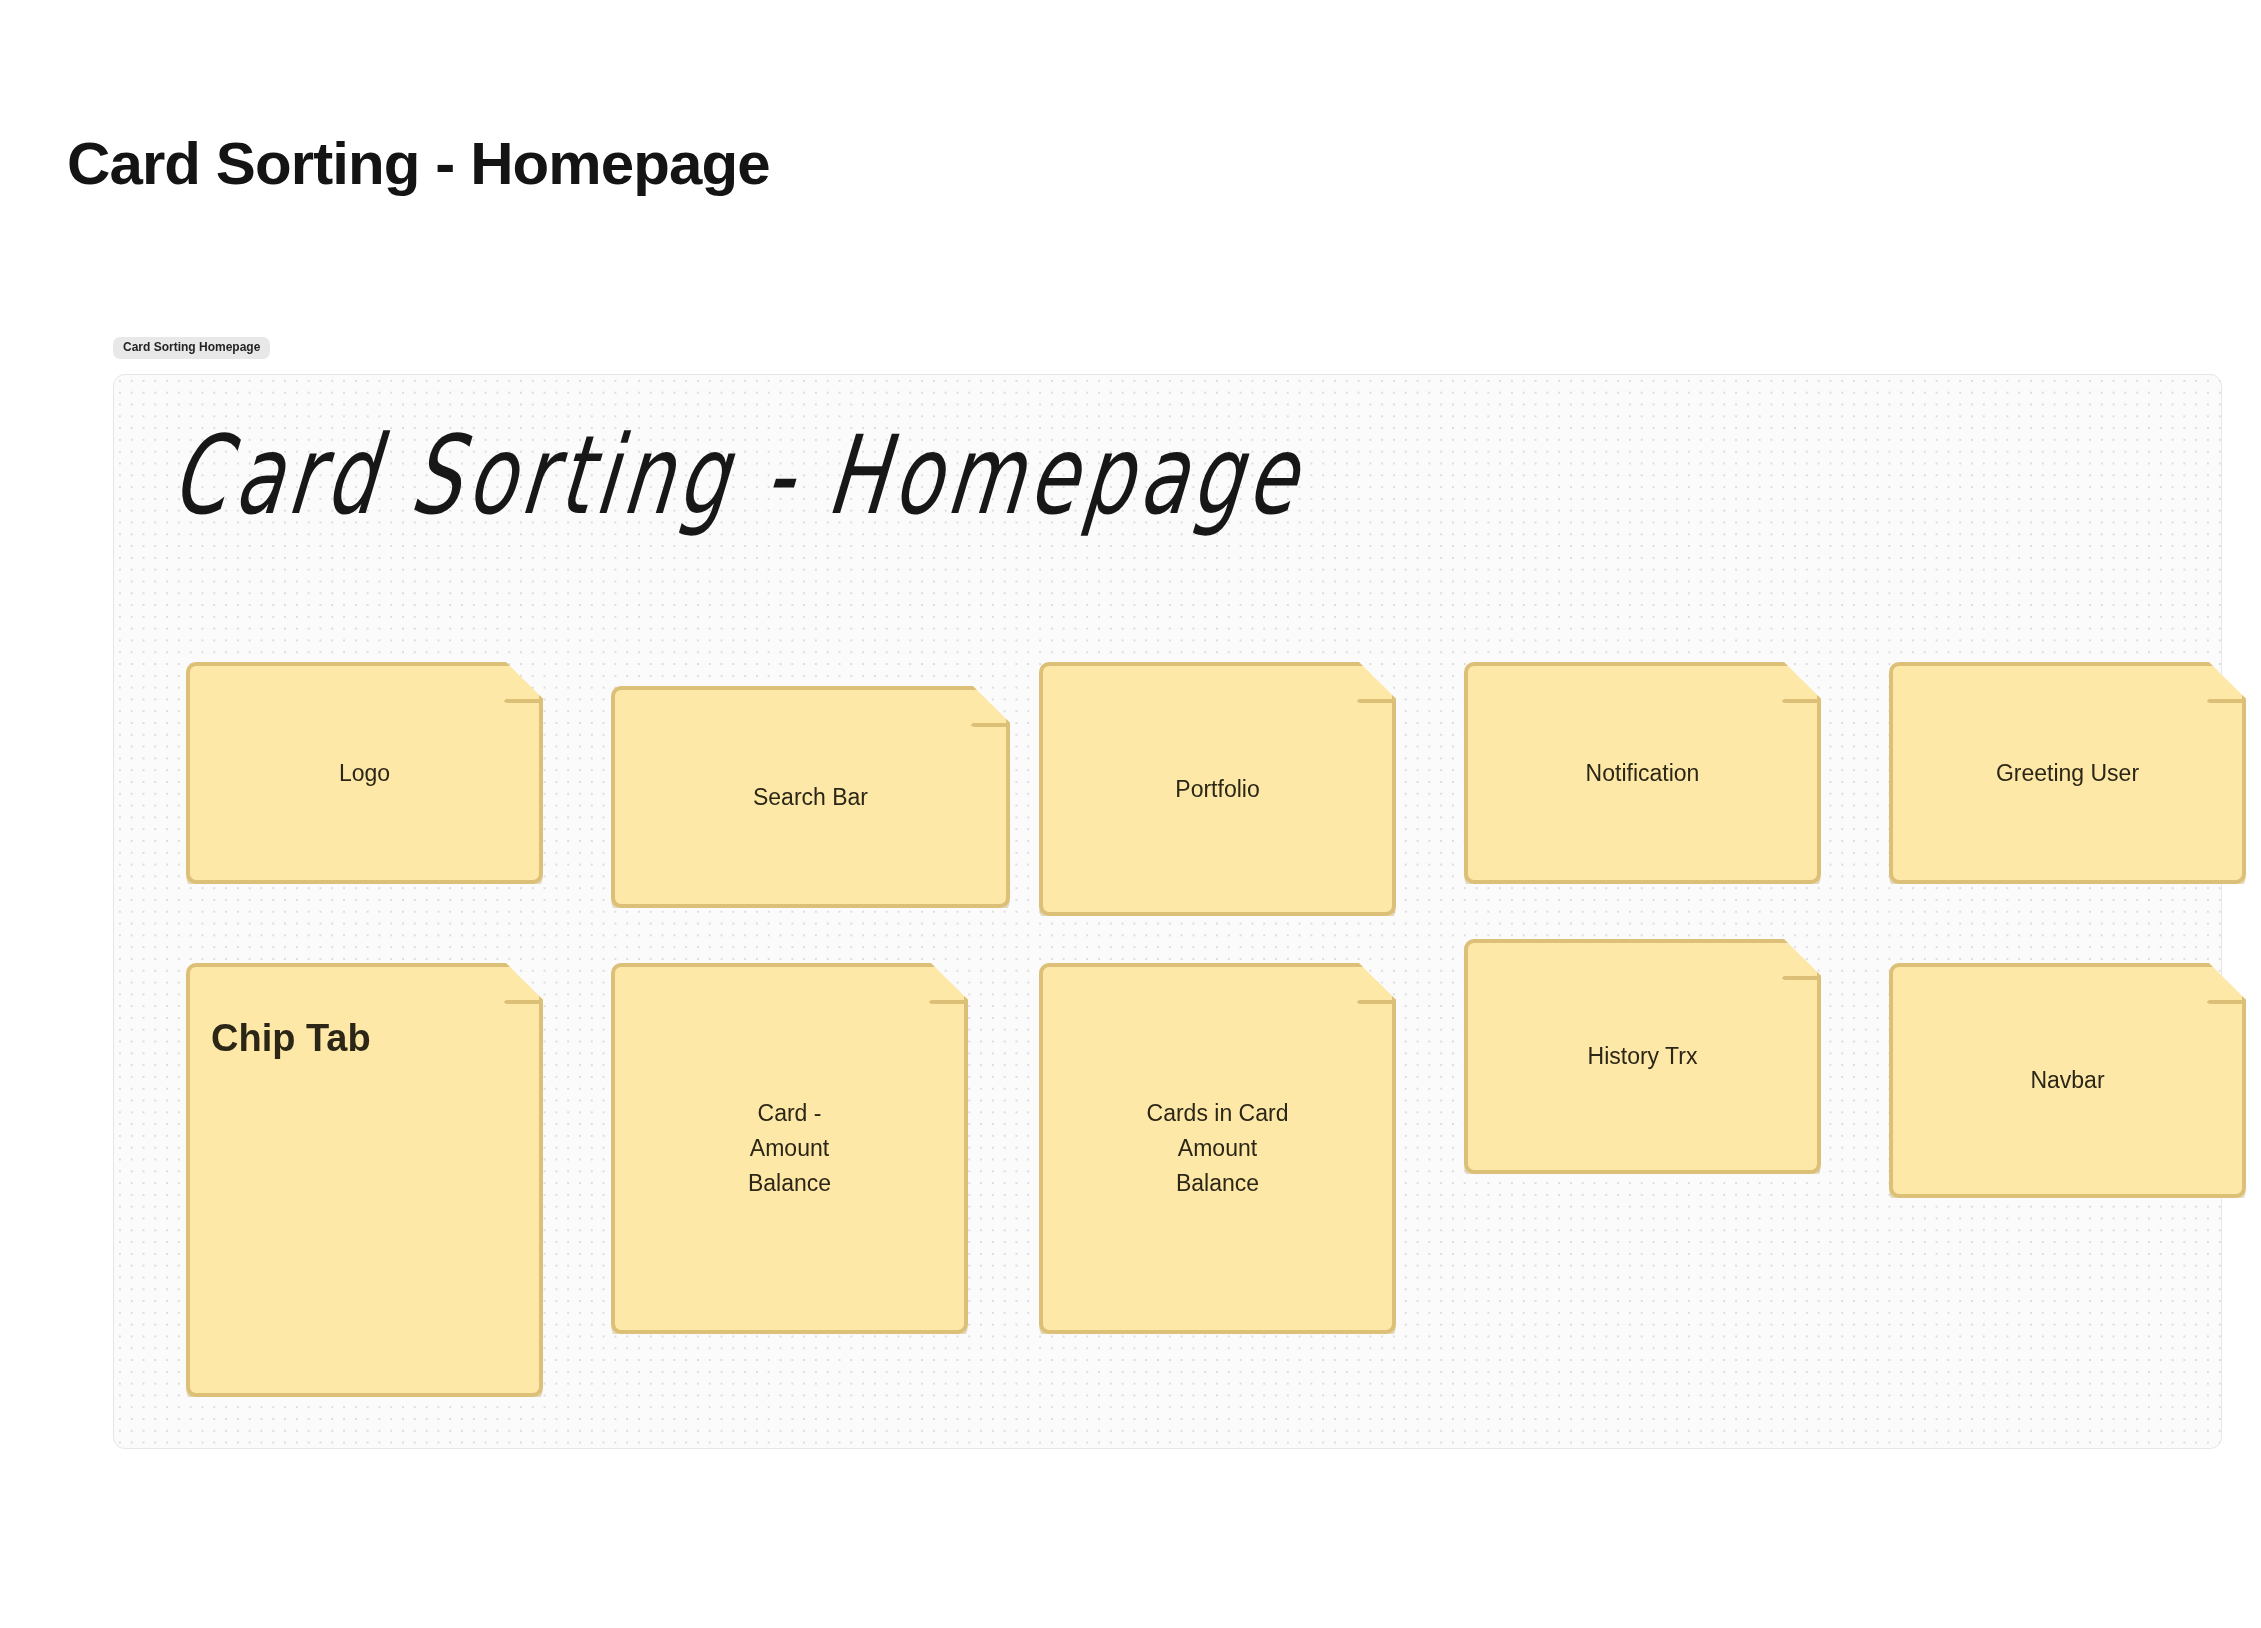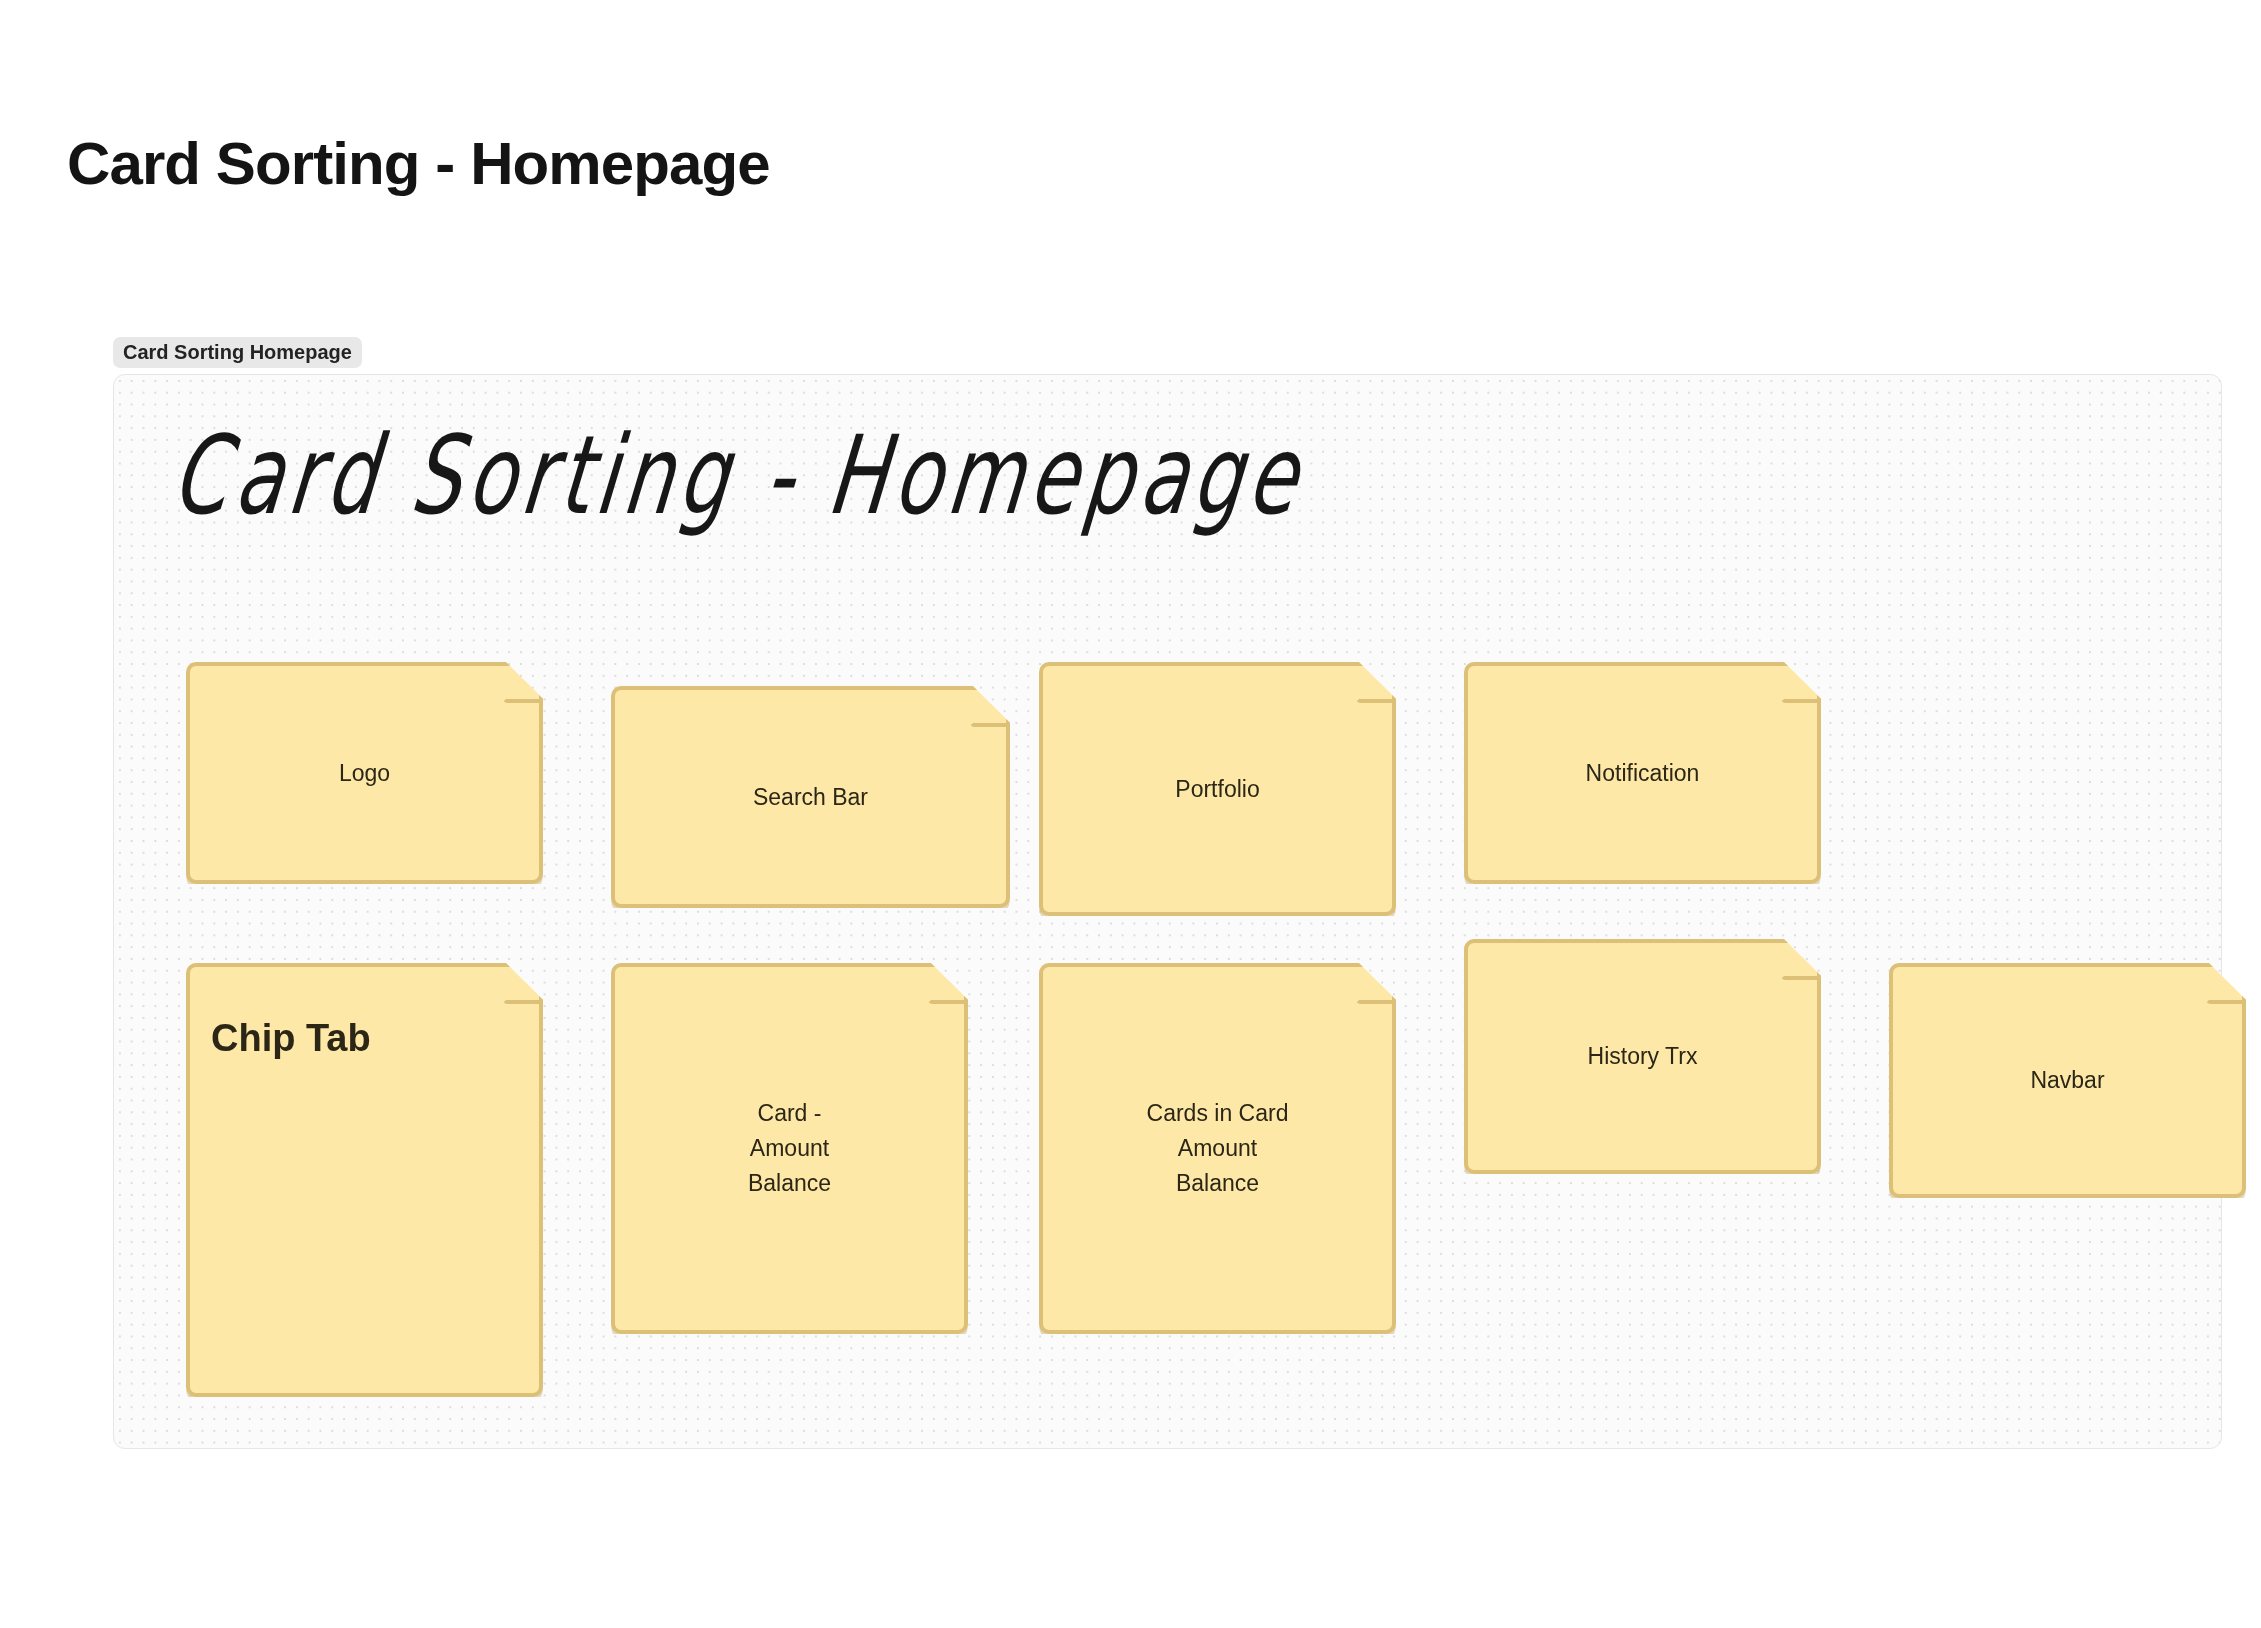--- a/index.html
+++ b/index.html
@@ -34,21 +34,21 @@
   }
 
   
   .frame-tab {
     position: absolute;
     left: 113px;
     top: 337px;
     background: #e8e8e8;
     border-radius: 7.2px;
     padding: 3.6px 10px 4.5px 10px;
-    font-size: 20px;
+    font-size: 12px;
     font-weight: 600;
     color: #232323;
     line-height: 1.15;
     white-space: nowrap;
   }
 
   
   .canvas {
     position: absolute;
     left: 113px;
@@ -214,20 +214,26 @@
         </div>
       </div>
 
       <div class="note" style="left:1350px; top:287px; width:357px; height:222px;">
         <span class="fold"></span>
         <div class="note-inner">
           <div class="note-label">Notification</div>
         </div>
       </div>
 
+      <div class="note" style="left:1775px; top:287px; width:357px; height:222px;">
+        <span class="fold"></span>
+        <div class="note-inner">
+          <div class="note-label">Greeting User</div>
+        </div>
+      </div>
 
       <div class="note note-list" style="left:72px; top:588px; width:357px; height:434px;">
         <span class="fold"></span>
         <div class="note-inner">
           <div class="note-label">Chip Tab</div>
         </div>
       </div>
 
       <div class="note" style="left:497px; top:588px; width:357px; height:371px;">
         <span class="fold"></span>

